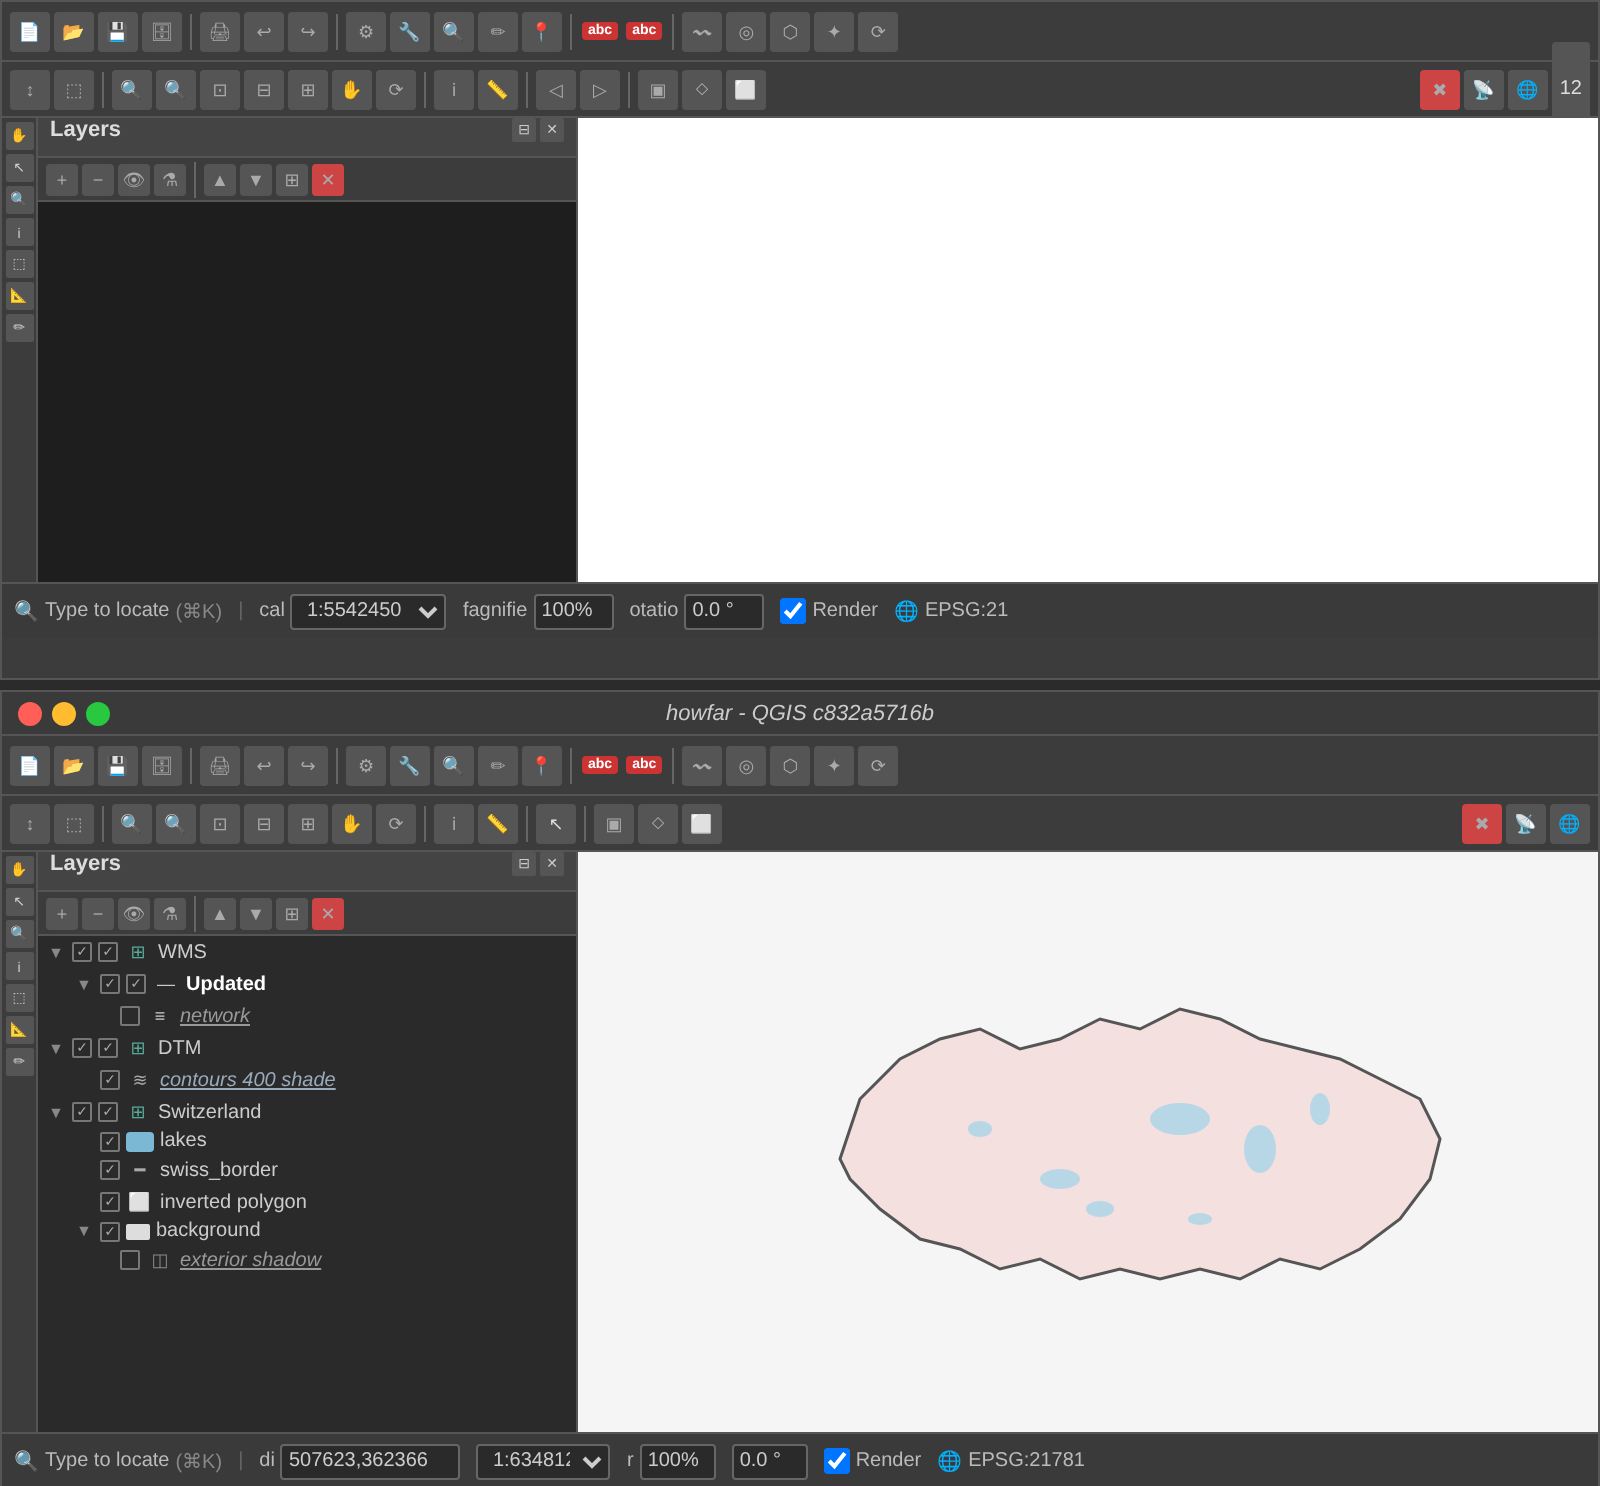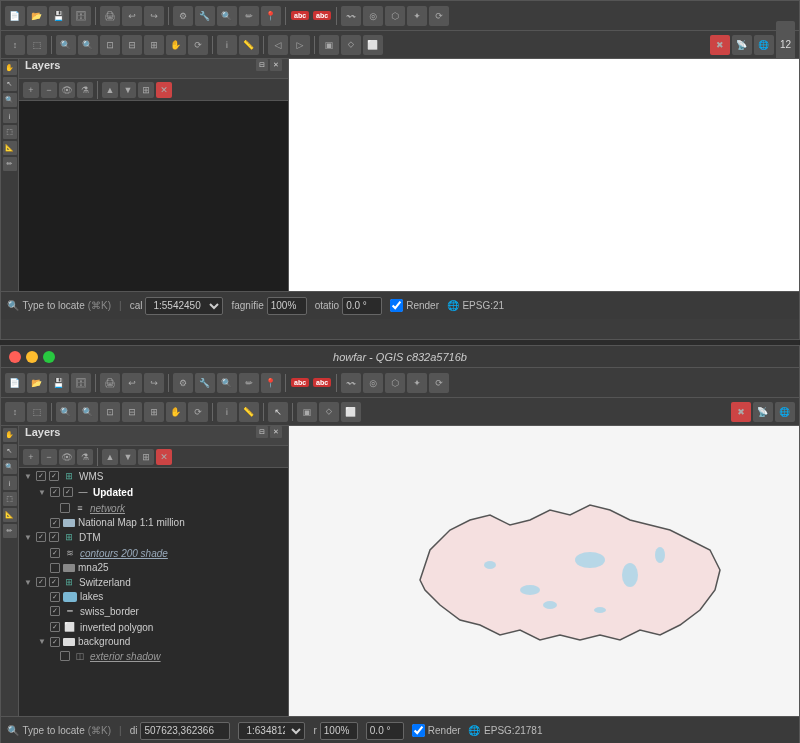--- a/index.html
+++ b/index.html
@@ -542,48 +542,36 @@
         </div>
 
         <div class="layer-item" style="padding-left:28px;">
           <span class="expand-arrow"> </span>
           <span class="layer-check"> </span>
           <span class="layer-icon" style="font-size:9px;">≡</span>
           <span class="layer-name-italic">network</span>
         </div>
 
 
+
+        <div class="layer-item">
+          <span class="expand-arrow">▼</span>
+          <span class="layer-check">✓</span>
+          <span class="layer-check">✓</span>
+          <span class="layer-icon" style="color:#5a9;font-size:9px;">⊞</span>
+          <span class="layer-name">DTM</span>
+        </div>
+
         <div class="layer-item" style="padding-left:18px;">
           <span class="expand-arrow"> </span>
           <span class="layer-check">✓</span>
-          <span class="layer-icon" style="background:#a0b8c8;width:12px;height:8px;border-radius:1px;font-size:7px;"> </span>
-          <span class="layer-name">National Map 1:1 million</span>
-        </div>
-
-        <div class="layer-item">
-          <span class="expand-arrow">▼</span>
-          <span class="layer-check">✓</span>
-          <span class="layer-check">✓</span>
-          <span class="layer-icon" style="color:#5a9;font-size:9px;">⊞</span>
-          <span class="layer-name">DTM</span>
-        </div>
-
-        <div class="layer-item" style="padding-left:18px;">
-          <span class="expand-arrow"> </span>
-          <span class="layer-check">✓</span>
           <span class="layer-icon" style="font-size:9px;color:#aaa;">≋</span>
-          <span class="layer-name-italic" style="color:#9ab;">contours 200 shade</span>
-        </div>
-
-        <div class="layer-item" style="padding-left:18px;">
-          <span class="expand-arrow"> </span>
-          <span class="layer-check"> </span>
-          <span class="layer-icon" style="background:#888;width:12px;height:8px;border-radius:1px;"> </span>
-          <span class="layer-name">mna25</span>
-        </div>
+          <span class="layer-name-italic" style="color:#9ab;">contours 400 shade</span>
+        </div>
+
 
         <div class="layer-item">
           <span class="expand-arrow">▼</span>
           <span class="layer-check">✓</span>
           <span class="layer-check">✓</span>
           <span class="layer-icon" style="color:#5a9;font-size:9px;">⊞</span>
           <span class="layer-name">Switzerland</span>
         </div>
 
         <div class="layer-item" style="padding-left:18px;">

